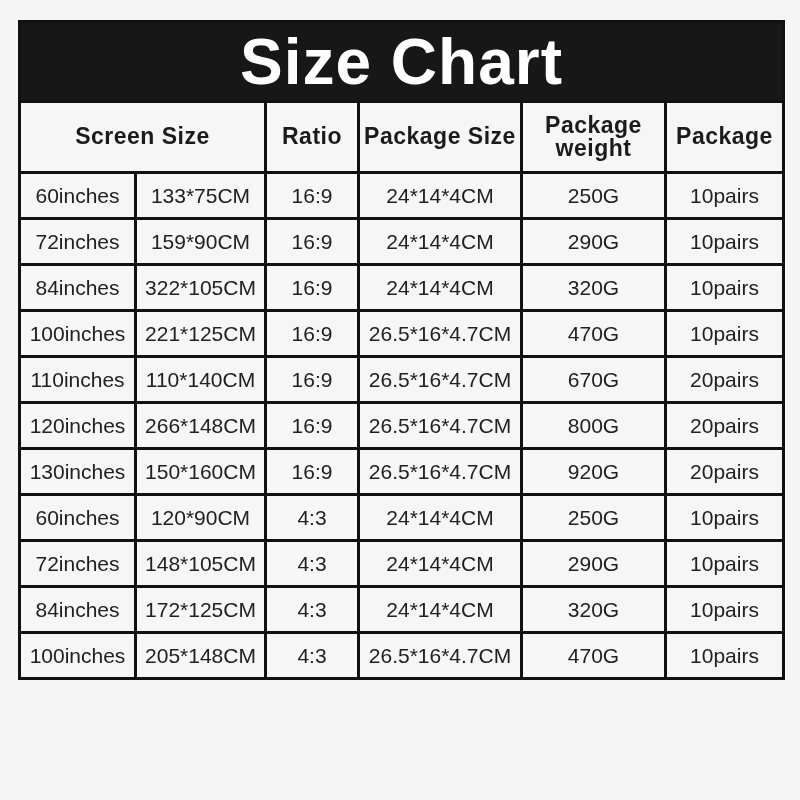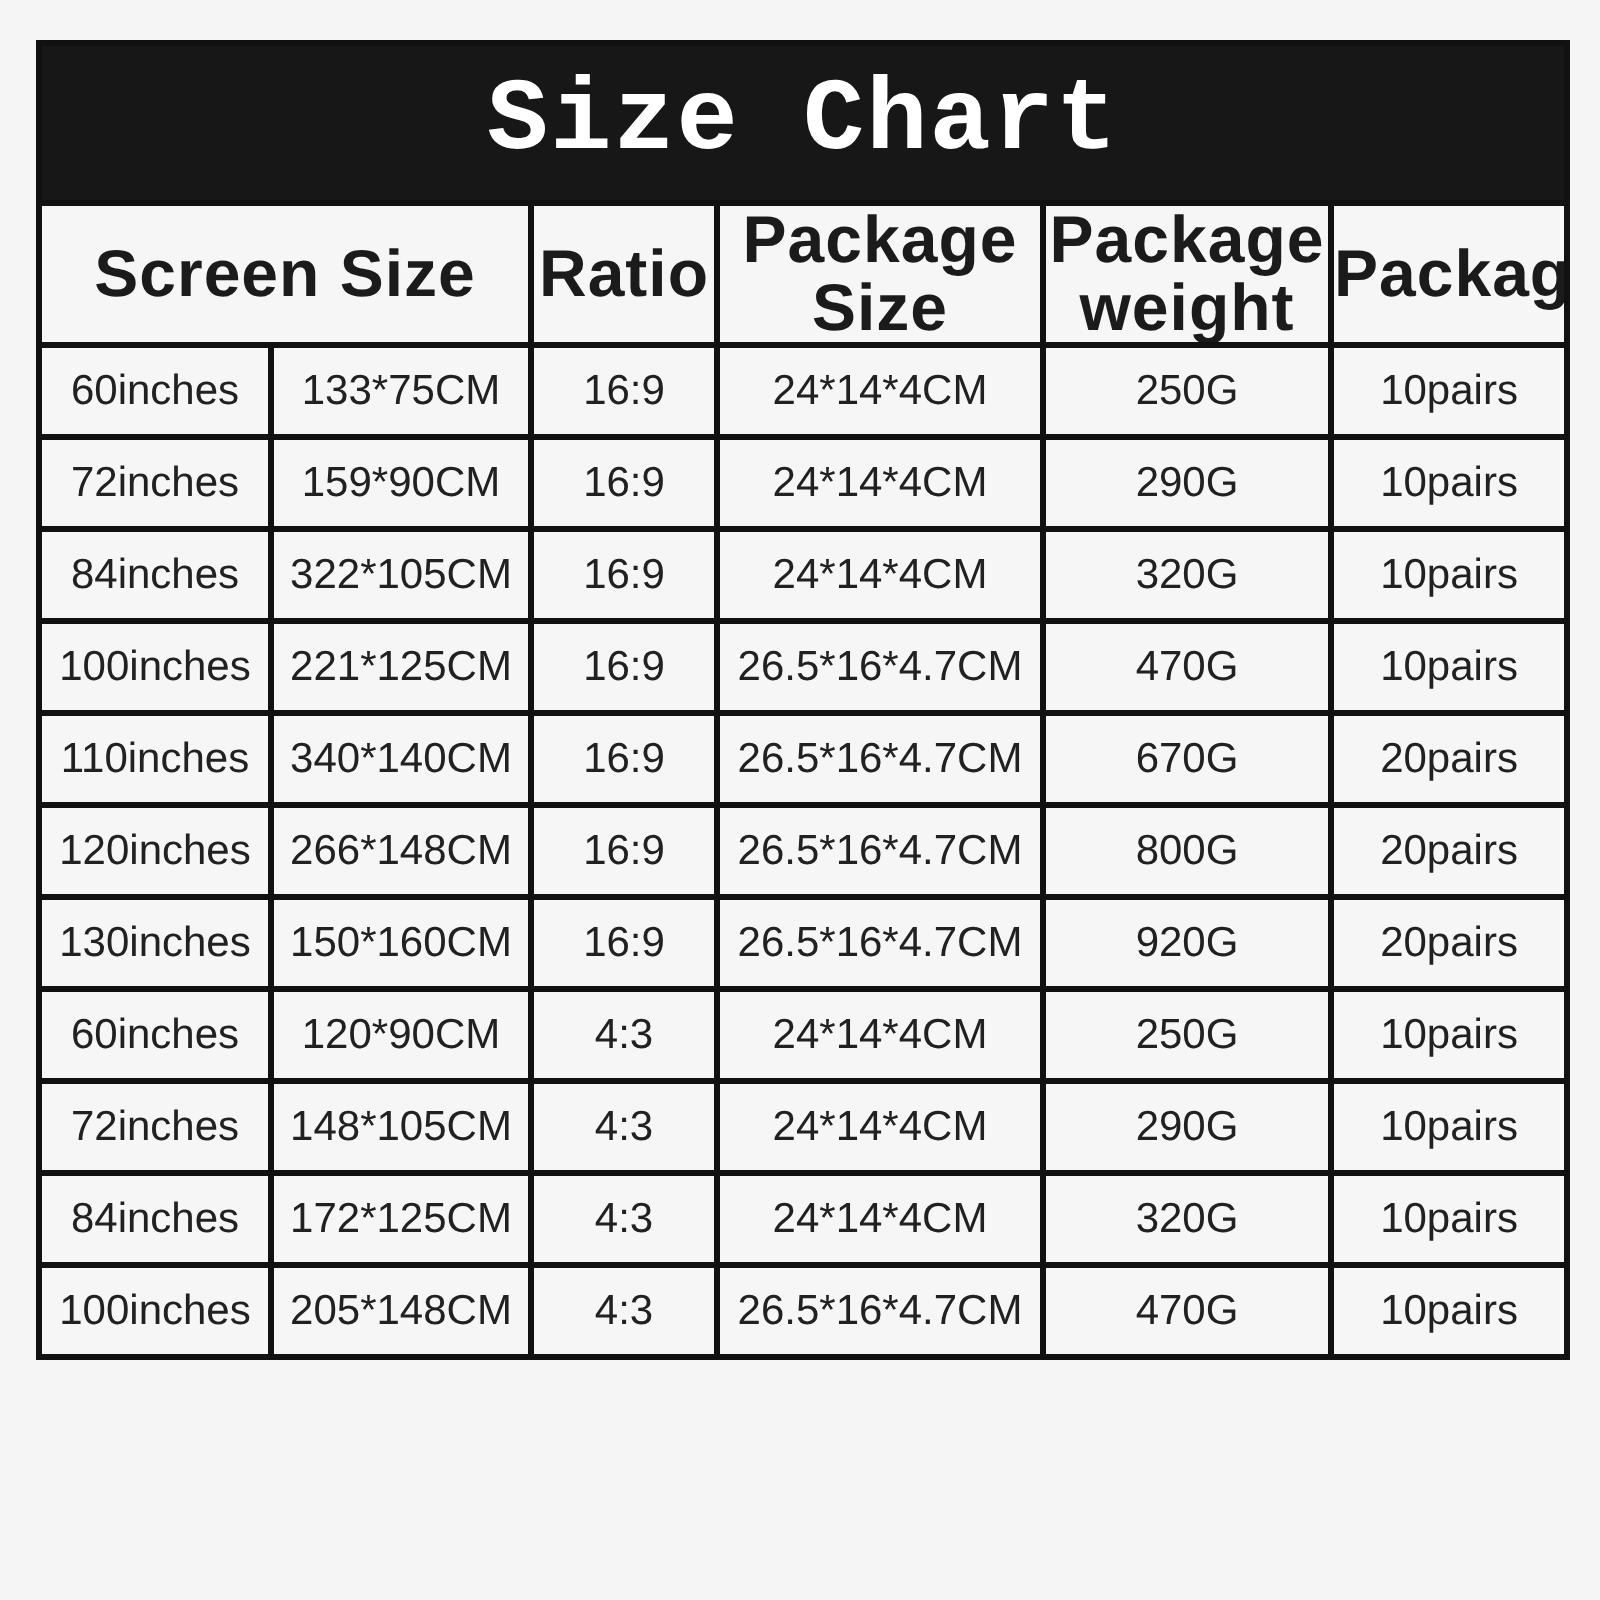--- a/index.html
+++ b/index.html
@@ -28,28 +28,27 @@
     text-align: center;
     vertical-align: middle;
     padding: 0;
     background: #f6f6f6;
     color: #1d1d1d;
     overflow: hidden;
   }
   .title-cell {
     background: #171717 !important;
     color: #ffffff !important;
-    font-size: 51px;
+    font-size: 64px;
     font-weight: bold;
     height: 77px;
     letter-spacing: 1px;
-    font-family: Liberation Mono, monospace;
   }
   .header-row th {
-    font-size: 33px;
+    font-size: 23px;
     font-weight: bold;
     height: 68px;
     line-height: 1.02;
     letter-spacing: 0.5px;
     color: #1b1b1b;
   }
   tbody.data-rows td {
     font-size: 21px;
     font-weight: normal;
     height: 43px;
@@ -109,21 +108,21 @@
         <tr>
           <td>100inches</td>
           <td>221*125CM</td>
           <td>16:9</td>
           <td>26.5*16*4.7CM</td>
           <td>470G</td>
           <td>10pairs</td>
         </tr>
         <tr>
           <td>110inches</td>
-          <td>340*140CM</td>
+          <td>110*140CM</td>
           <td>16:9</td>
           <td>26.5*16*4.7CM</td>
           <td>670G</td>
           <td>20pairs</td>
         </tr>
         <tr>
           <td>120inches</td>
           <td>266*148CM</td>
           <td>16:9</td>
           <td>26.5*16*4.7CM</td>

